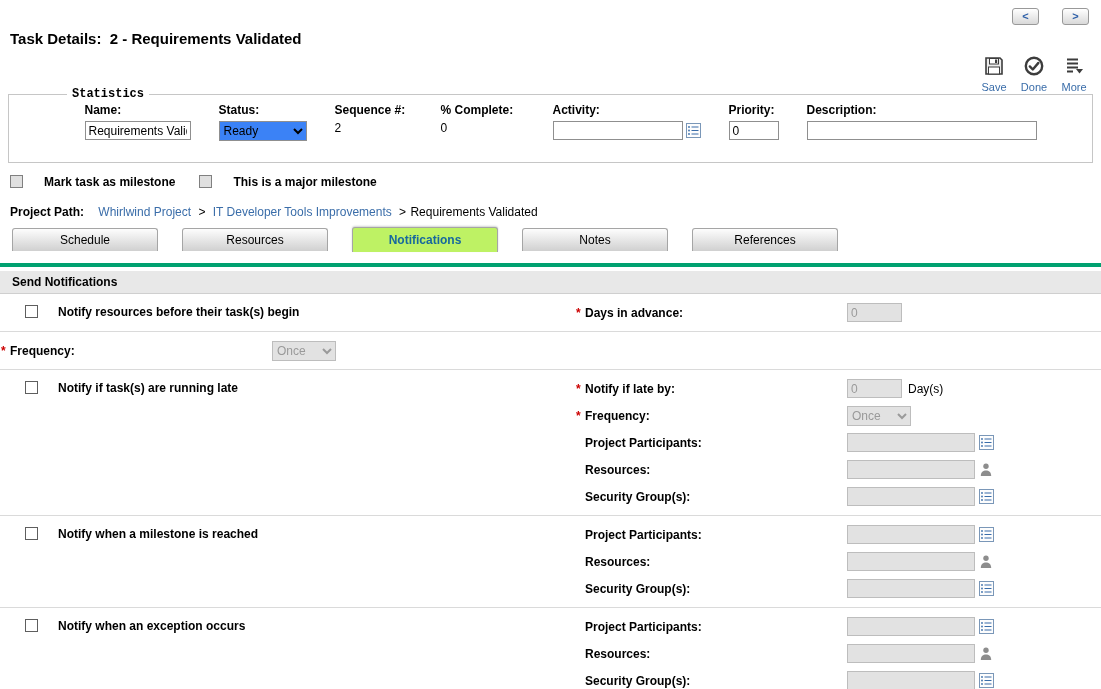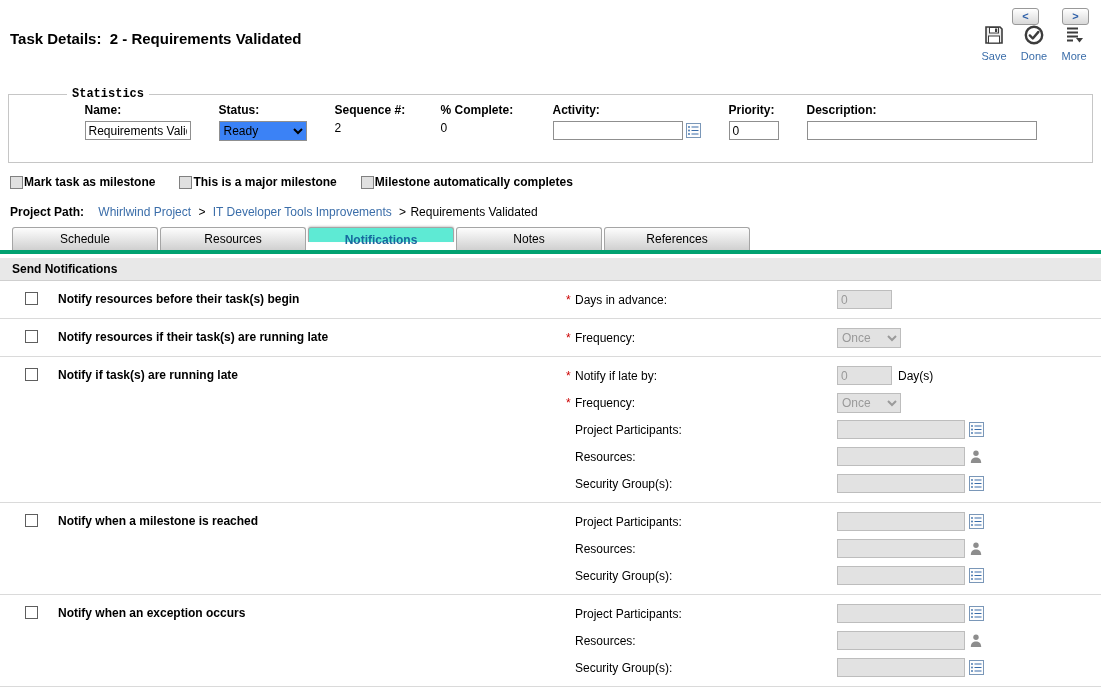--- a/index.html
+++ b/index.html
@@ -7,62 +7,62 @@
   body{width:1101px;height:689px;font-family:"Liberation Sans",sans-serif;font-size:12px;color:#000;background:#fff;position:relative;overflow:hidden;}
 
   
   .top-nav{position:absolute;top:8px;right:12px;display:flex;gap:23px;}
   .nav-btn{width:27px;height:17px;font-family:"Liberation Sans",sans-serif;font-size:11px;font-weight:bold;color:#2d5fa8;
     background:linear-gradient(#ffffff,#d9d9d9);border:1px solid #999;border-radius:3px;padding:0;line-height:13px;cursor:pointer;}
 
   .page-title{margin:30px 0 0 10px;font-size:15px;font-weight:bold;white-space:pre;}
 
   
-  .actions{position:absolute;top:24px;right:10px;display:flex;gap:6px;}
+  .actions{position:absolute;top:55px;right:10px;display:flex;gap:6px;}
   .action{width:34px;display:flex;flex-direction:column;align-items:center;cursor:pointer;}
   .action .alabel{color:#3a6da9;font-size:11px;margin-top:1px;}
 
   
   fieldset.stats{margin:40px 8px 0 8px;border:1px solid #c6c6c6;padding:2px 10px 0 30px;height:76px;}
   fieldset.stats legend{font-weight:bold;margin-left:28px;padding:0 5px;font-family:Liberation Mono, monospace;}
   .stats-fields{display:flex;column-gap:28px;margin-top:0;align-items:flex-start;justify-content:center;}
   .fgroup label{display:block;font-weight:bold;margin-bottom:4px;white-space:nowrap;}
   .txt{height:19px;border:1px solid #8f8f8f;padding:1px 3px;font-size:12px;font-family:inherit;}
   select.sel{height:20px;border:1px solid #8f8f8f;font-size:12px;font-family:inherit;background:#3b82f6;}
   .plain{margin-top:2px;}
   .picker-wrap{display:flex;align-items:center;gap:3px;}
   .picker-icon{display:inline-flex;cursor:pointer;line-height:0;}
 
   
   .milestone-row{display:flex;gap:24px;margin:12px 0 0 10px;align-items:center;}
-  .cb-item{display:flex;align-items:flex-end;gap:1px;font-weight:bold;cursor:default;}
+  .cb-item{display:flex;align-items:flex-start;gap:21px;font-weight:bold;cursor:default;}
   input.cb{appearance:none;-webkit-appearance:none;width:13px;height:13px;border:1px solid #808080;background:#e0e0e0;margin:0;flex-shrink:0;}
   input.cb.notif-cb{background:#fff;border:1px solid #5e5e5e;}
 
   
   .ppath{margin:16px 0 0 10px;}
   .ppath-label{font-weight:bold;margin-right:8px;}
   a.plink{color:#3a6da9;text-decoration:none;cursor:pointer;margin:0 3px;}
   .psep{margin:0 1px;}
 
   
-  .tab-bar{display:flex;gap:2px;margin:8px 0 0 12px;align-items:flex-start;}
+  .tab-bar{display:flex;gap:24px;margin:8px 0 11px 12px;align-items:center;}
   .tab{width:146px;height:23px;line-height:22px;text-align:center;background:linear-gradient(#fdfdfd,#d0d0d0);
     border:1px solid #a5a5a5;border-bottom:none;border-radius:3px 3px 0 0;cursor:pointer;}
-  .tab.active{height:15px;line-height:25px;background:#5eead4;color:#17689e;font-weight:bold;box-shadow:0 -1px 2px rgba(0,0,0,0.18);}
+  .tab.active{height:25px;line-height:25px;background:#bef264;color:#17689e;font-weight:bold;box-shadow:0 -1px 2px rgba(0,0,0,0.18);}
   .green-bar{height:4px;background:#00a170;}
 
   
   .section-bar{background:#e8e8e8;border-bottom:1px solid #cfcfcf;padding:4px 12px;font-weight:bold;margin-top:4px;}
   .notif-row{display:flex;border-bottom:1px solid #dadada;padding:5px 0;}
   .notif-left{width:575px;padding-left:25px;display:flex;gap:20px;align-items:flex-start;padding-top:6px;}
   .notif-title{font-weight:bold;}
   .notif-fields{flex:1;display:flex;flex-direction:column;}
   .field-row{display:flex;align-items:center;height:27px;}
-  .field-label{width:262px;margin-left:0;font-weight:normal;position:relative;flex-shrink:0;}
+  .field-label{width:262px;margin-left:10px;font-weight:bold;position:relative;flex-shrink:0;}
   .field-label.required::before{content:"*";color:#cc0000;position:absolute;left:-9px;top:0;}
   .field-ctrl{display:flex;align-items:center;gap:4px;}
   input.ctrl-text{width:55px;}
   input.ctrl-picker{width:128px;}
   select.ctrl-select{width:64px;height:20px;font-size:12px;font-family:inherit;}
   input:disabled,select:disabled{background:#e2e2e2;color:#9a9a9a;border:1px solid #bdbdbd;opacity:1;}
   .suffix{margin-left:2px;}
 </style>
 </head>
 <body>
@@ -149,24 +149,20 @@
 
 <div class="milestone-row">
   <label class="cb-item">
     <input type="checkbox" class="cb" style="">
     <span>Mark task as milestone</span>
   </label>
   <label class="cb-item">
     <input type="checkbox" class="cb" style="">
     <span>This is a major milestone</span>
   </label>
-  <label class="cb-item">
-    <input type="checkbox" class="cb" style="">
-    <span>Milestone automatically completes</span>
-  </label>
 </div>
 
 <div class="ppath">
   <span class="ppath-label">Project Path:</span>
   <a class="plink">Whirlwind Project</a>
   <span class="psep">&gt;</span>
   <a class="plink">IT Developer Tools Improvements</a>
   <span class="psep">&gt;</span>
   <span class="pcurrent">Requirements Validated</span>
 </div>
@@ -193,24 +189,20 @@
       <div class="notif-fields">
         <div class="field-row">
           <span class="field-label required">Days in advance:</span>
           <span class="field-ctrl">
             <input class="txt ctrl-text" type="text" disabled="" value="0" style="">
           </span>
         </div>
       </div>
     </div>
     <div class="notif-row">
-      <div class="notif-left">
-        <input class="cb notif-cb" type="checkbox" style="">
-        <span class="notif-title">Notify resources if their task(s) are running late</span>
-      </div>
       <div class="notif-fields">
         <div class="field-row">
           <span class="field-label required">Frequency:</span>
           <span class="field-ctrl">
             <select class="ctrl-select" disabled=""><option>Once</option></select>
           </span>
         </div>
       </div>
     </div>
     <div class="notif-row">

